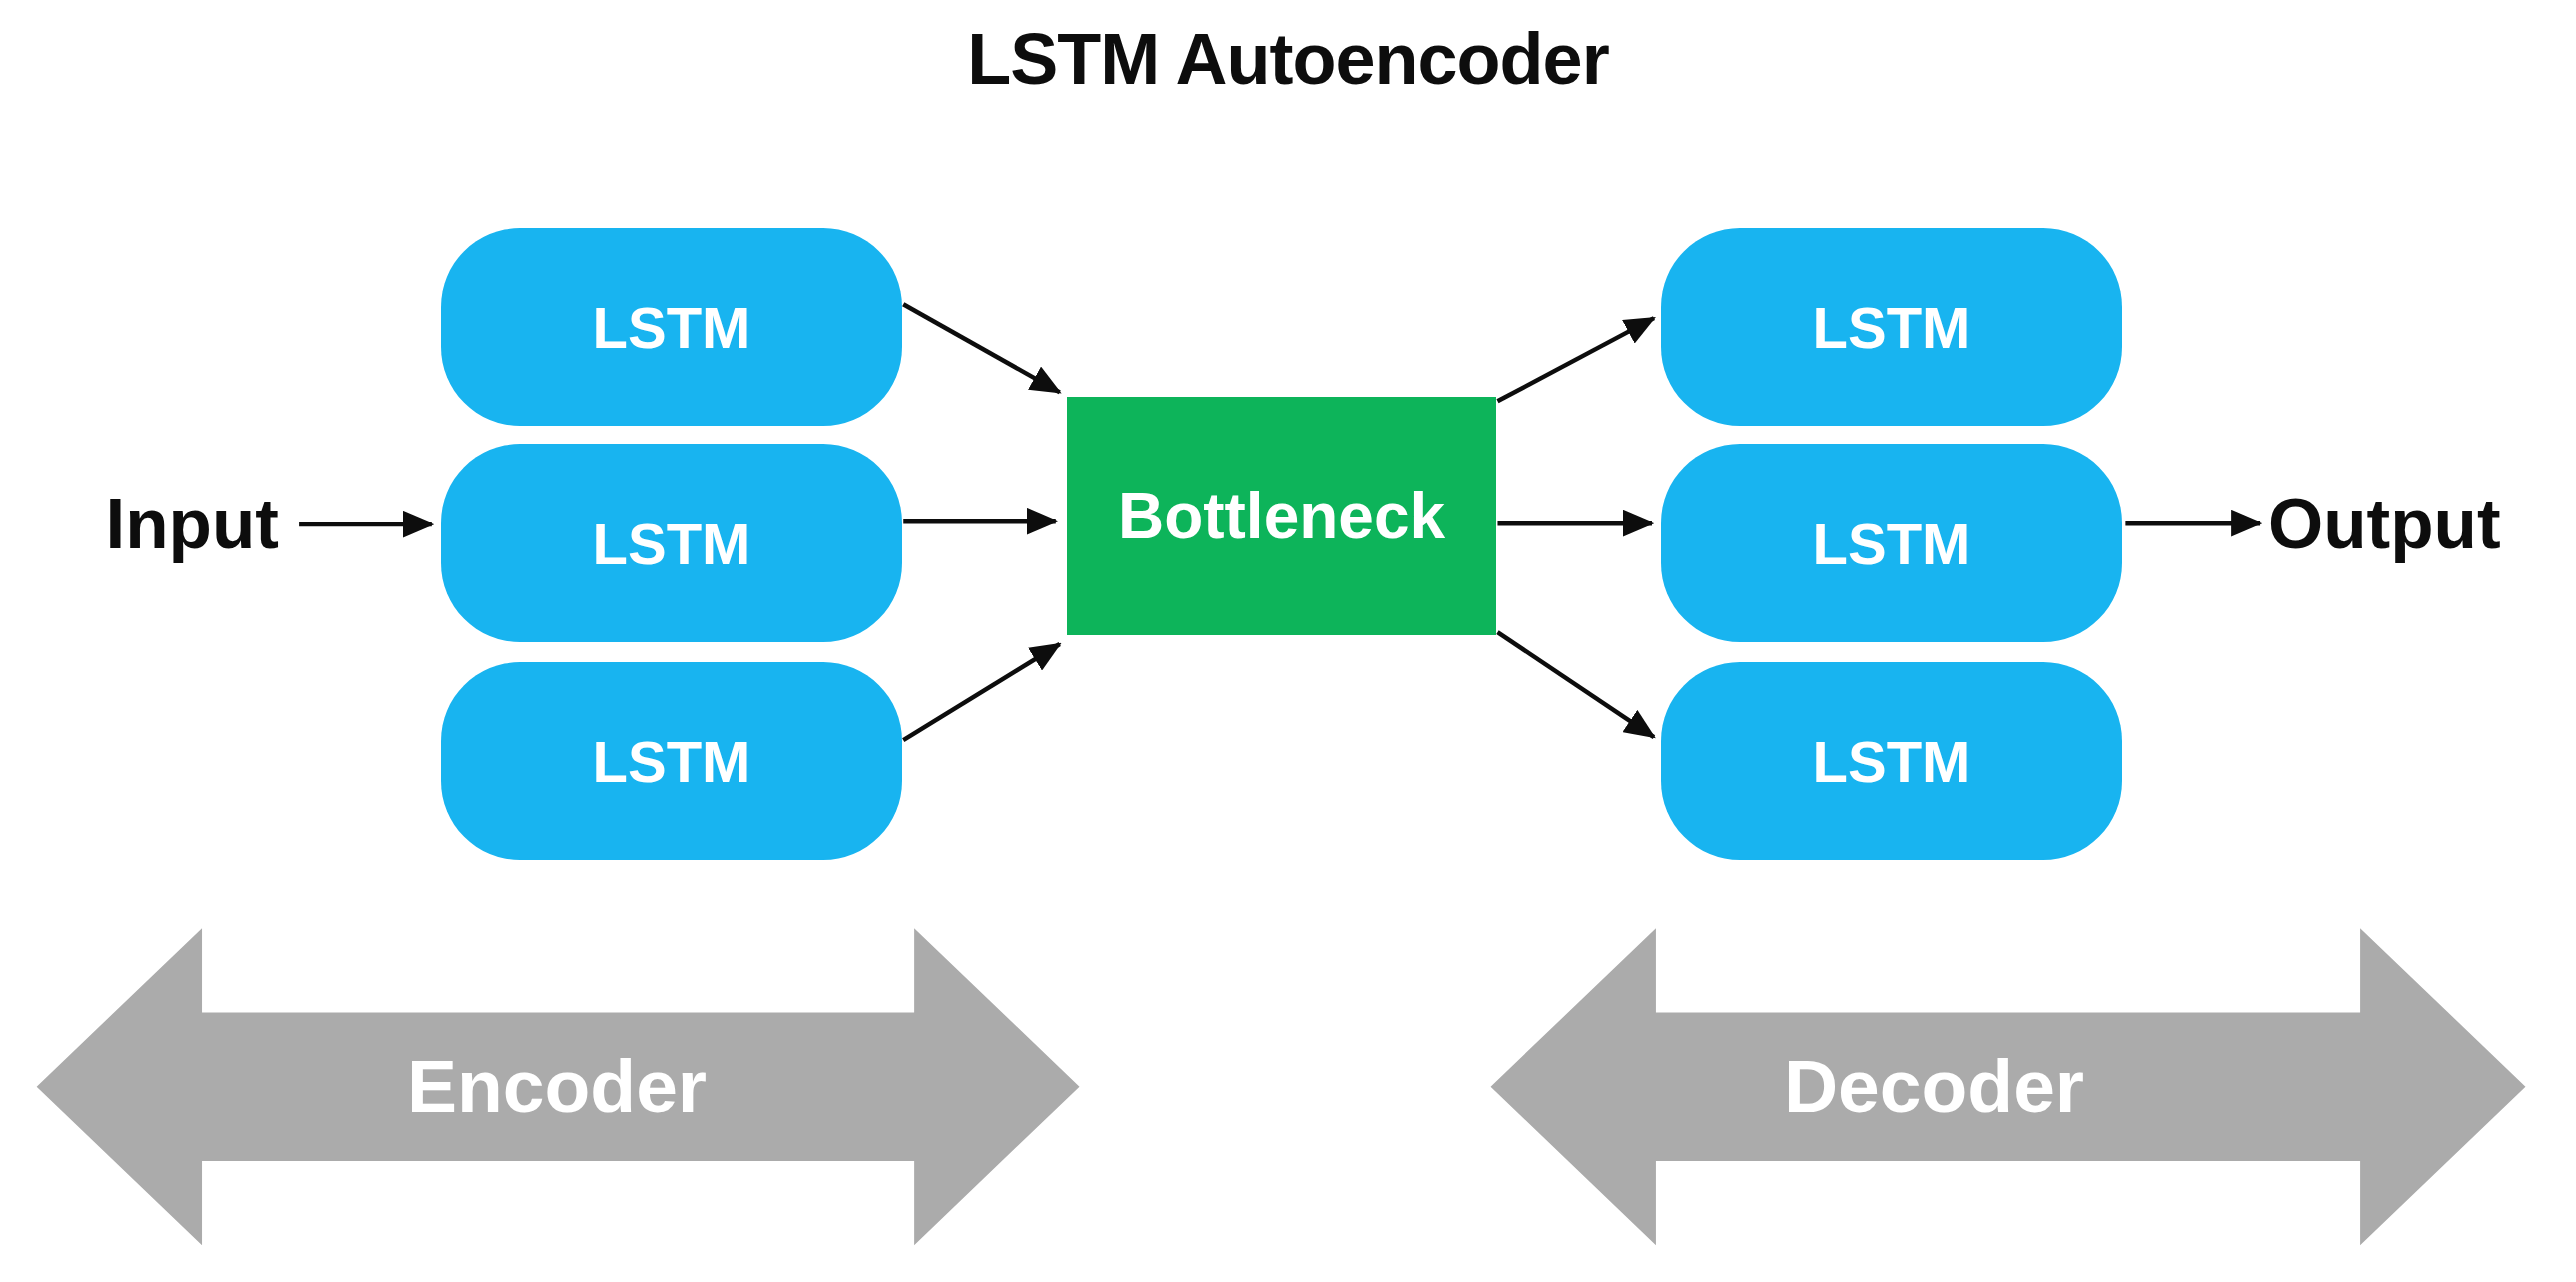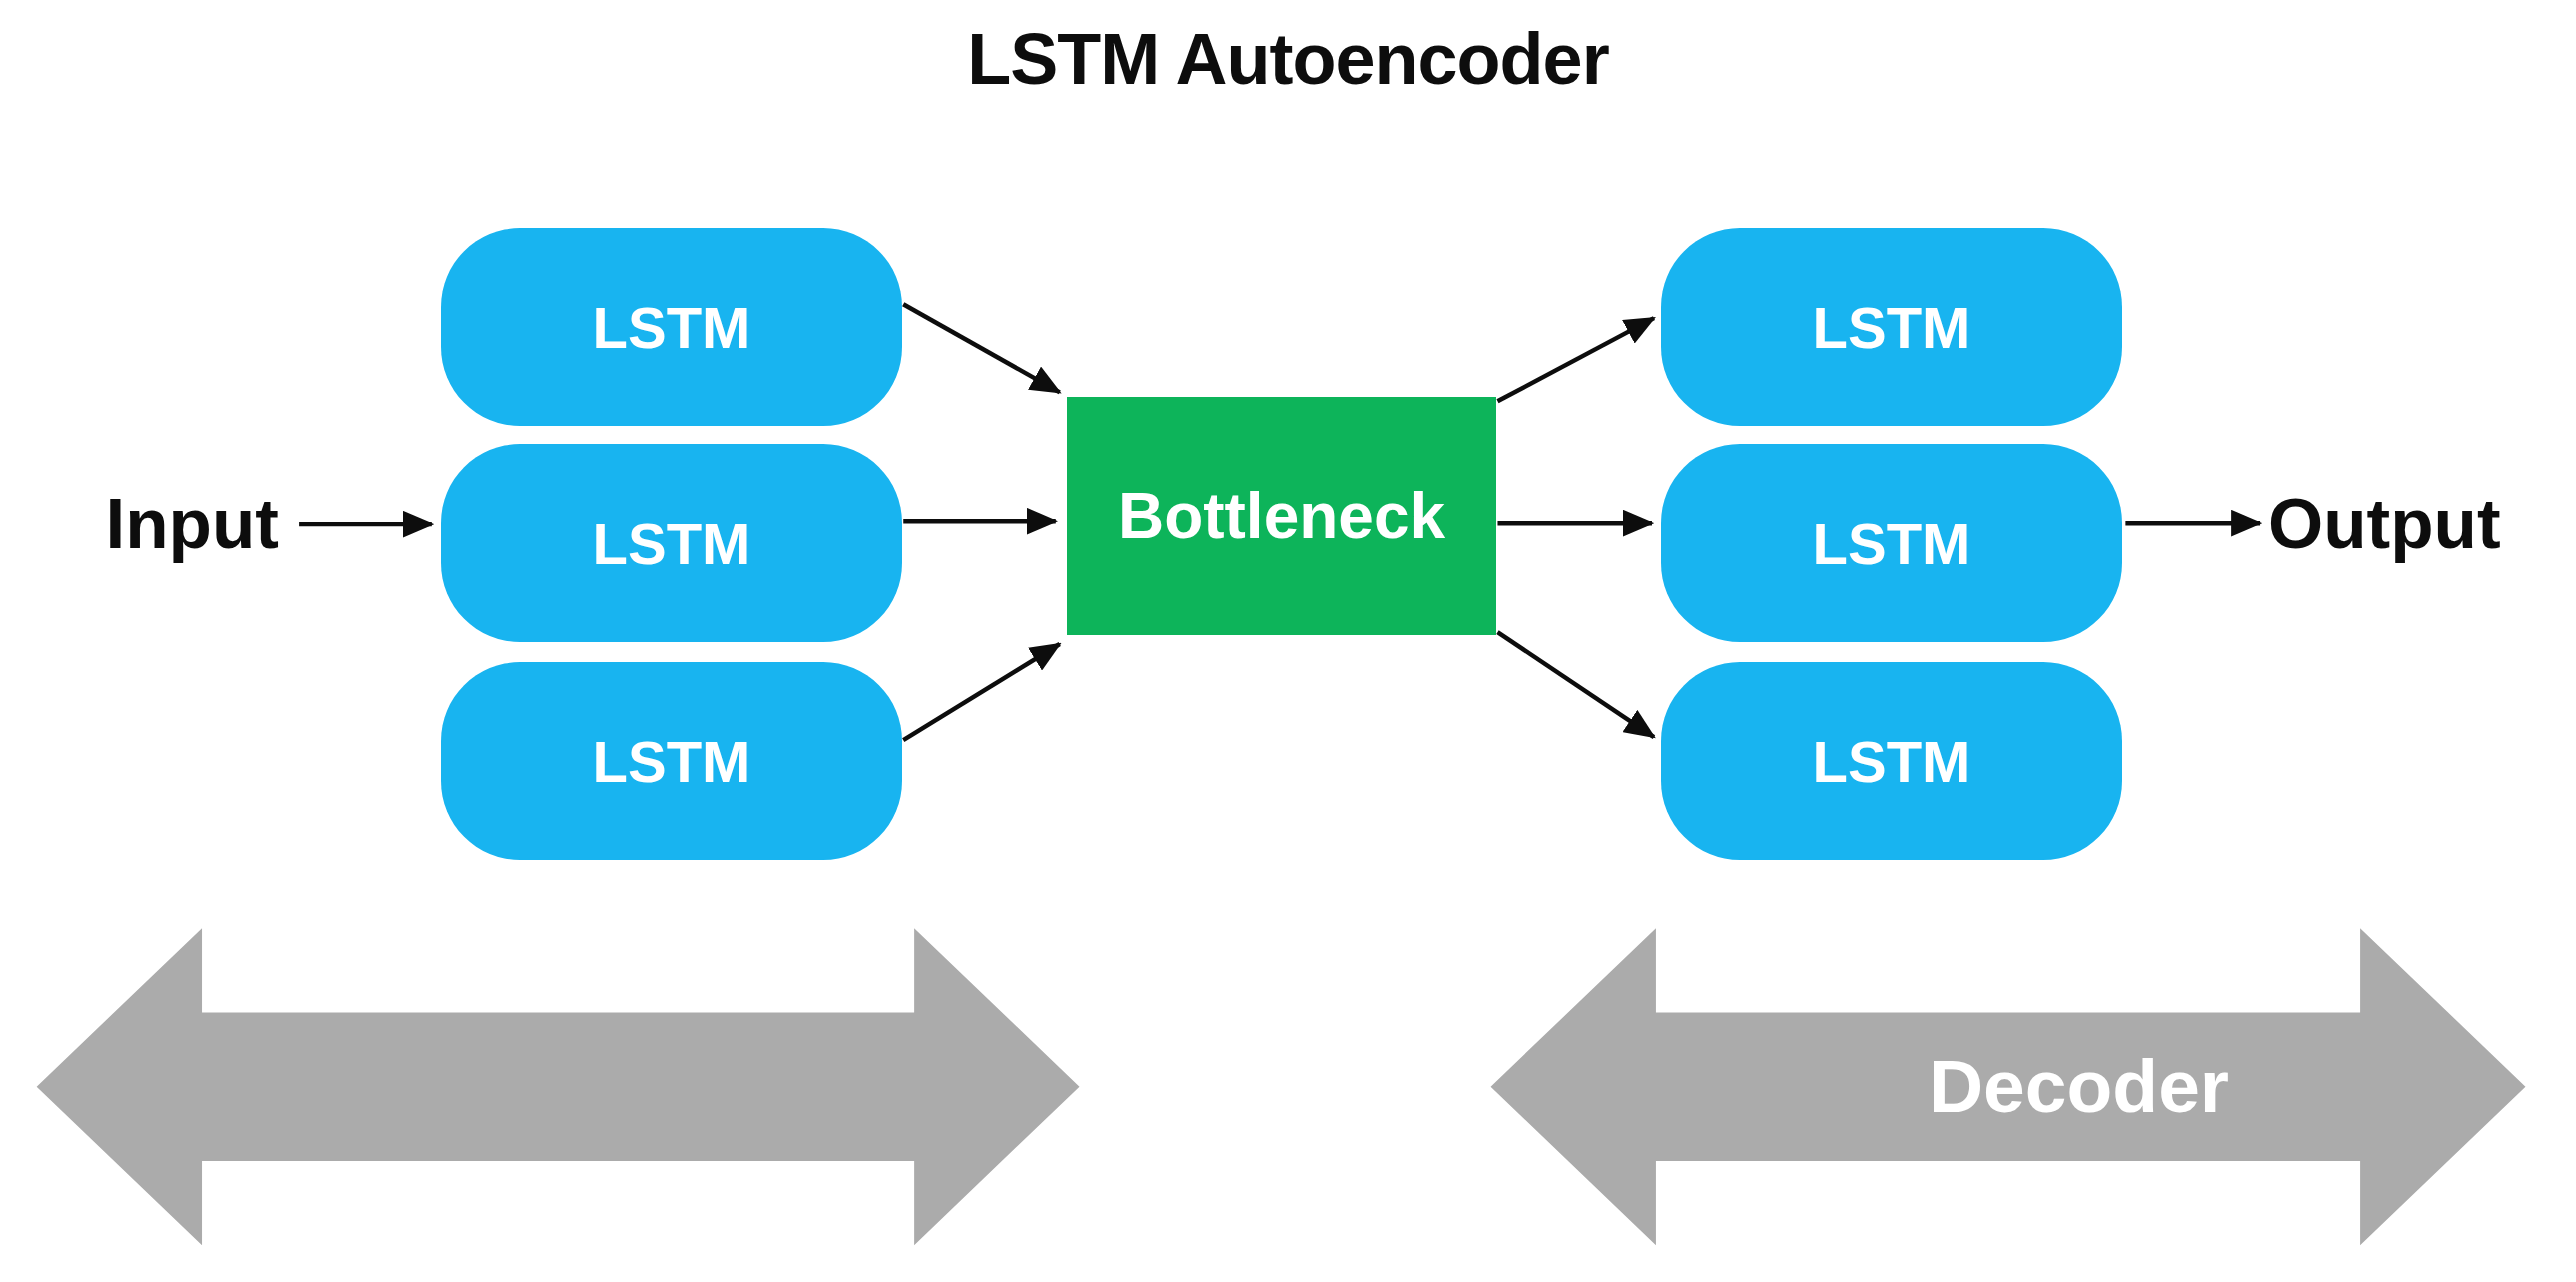--- a/index.html
+++ b/index.html
@@ -48,21 +48,21 @@
     position:absolute;top:469px;height:109px;line-height:109px;
     font-size:71px;font-weight:bold;color:var(--ink-black);
   }
   .io-input{left:21px;width:258px;text-align:right;}
   .io-output{left:2268px;width:317px;text-align:left;}
   .band-label{
     position:absolute;top:1032px;height:109px;line-height:109px;width:594px;
     text-align:center;font-size:75px;font-weight:bold;color:var(--text-white);
   }
   .band-label.encoder{left:260px;}
-  .band-label.decoder{left:1782px;}
+  .band-label.decoder{left:1637px;}
   svg.overlay{position:absolute;left:0;top:0;width:2576px;height:1283px;}
   .flow{stroke:var(--ink-black);stroke-width:4.5;fill:none;}
   .band{fill:var(--band-gray);}
   .arrowhead-shape{fill:var(--ink-black);}
 </style>
 </head>
 <body>
 
 <div class="canvas">
 
@@ -108,16 +108,17 @@
   <div class="pill col-right row-1">
     <span>LSTM</span>
   </div>
   <div class="pill col-right row-2">
     <span>LSTM</span>
   </div>
   <div class="pill col-right row-3">
     <span>LSTM</span>
   </div>
 
+  <div class="band-label encoder">Encoder</div>
   <div class="band-label decoder">Decoder</div>
 
 </div>
 
 
 </body></html>

